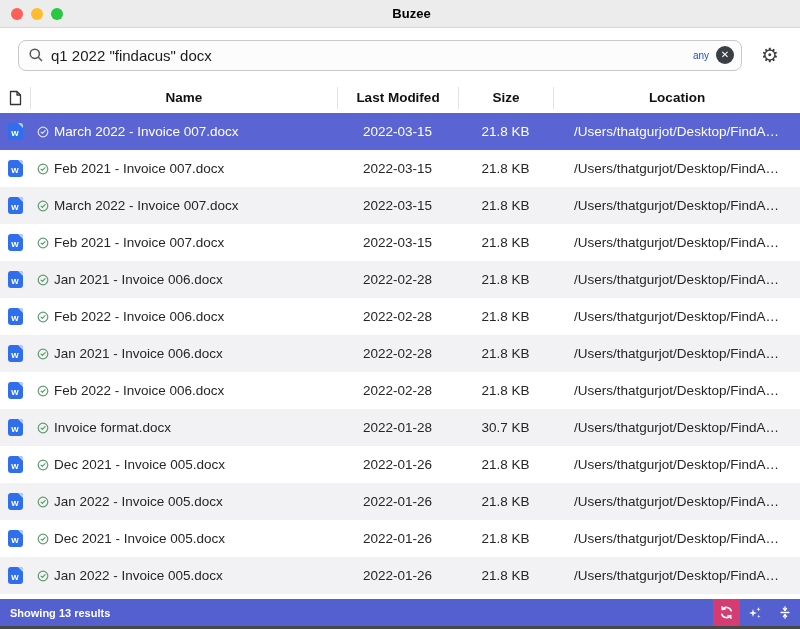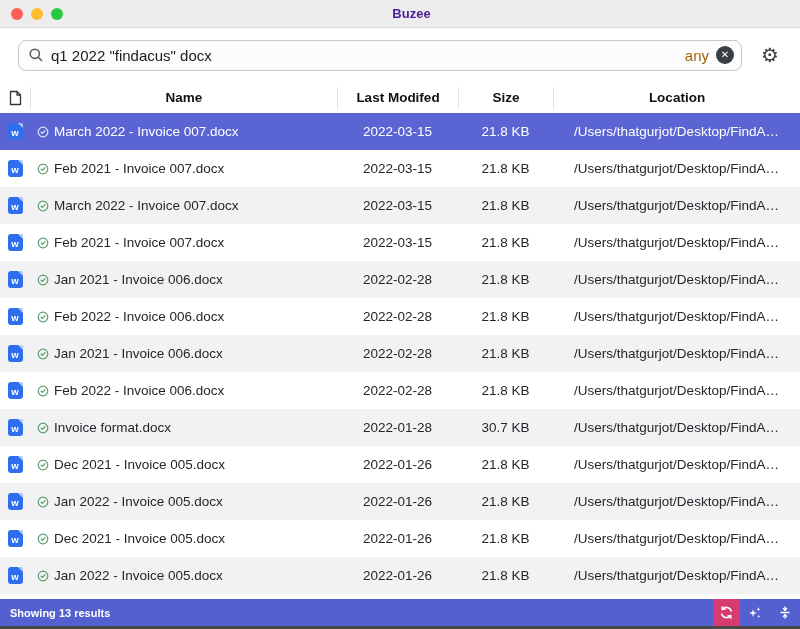--- a/index.html
+++ b/index.html
@@ -15,39 +15,39 @@
   .titlebar {
     position: relative; height: 28px; flex: 0 0 28px;
     background: #ececec; border-bottom: 1px solid #d8d8d8;
     display: flex; align-items: center; justify-content: center;
   }
   .traffic-lights { position: absolute; left: 11px; top: 0; height: 100%; display: flex; align-items: center; gap: 8px; }
   .tl-dot { width: 12px; height: 12px; border-radius: 50%; }
   .tl-red { background: #ff5f57; }
   .tl-yellow { background: #febc2e; }
   .tl-green { background: #28c840; }
-  .window-title { font-size: 13px; font-weight: bold; color: #4c1d95; padding-left: 23px; }
+  .window-title { font-size: 13px; font-weight: bold; color: #000000; padding-left: 23px; }
 
   
   .search-bar {
     flex: 0 0 54px; background: #fff;
     display: flex; align-items: center; gap: 15px;
     padding: 0 17px 0 18px;
   }
   .search-field {
     flex: 1; height: 31px;
     border: 1px solid #c7c7cc; border-radius: 8px; background: #fcfcfd;
     display: flex; align-items: center; padding: 0 7px 0 9px; gap: 7px;
   }
   .search-field svg { flex: 0 0 auto; }
   .search-input {
     flex: 1; border: none; outline: none; background: transparent;
     font-family: inherit; font-size: 15px; font-weight: 500; color: #1c1c1e;
   }
-  .any-filter { font-size: 15px; color: #a16207; font-weight: 500; cursor: pointer; }
+  .any-filter { font-size: 10px; color: #1d4ed8; font-weight: 500; cursor: pointer; }
   .clear-btn {
     width: 18px; height: 18px; border-radius: 50%; border: none;
     background: #3a3f45; color: #fff; font-size: 10px; line-height: 1;
     display: flex; align-items: center; justify-content: center; cursor: pointer;
   }
   .gear-btn {
     border: none; background: transparent; cursor: pointer;
     width: 26px; height: 26px; display: flex; align-items: center; justify-content: center;
     font-family: "DejaVu Sans", sans-serif; font-size: 20px; color: #3d3d40;
   }

